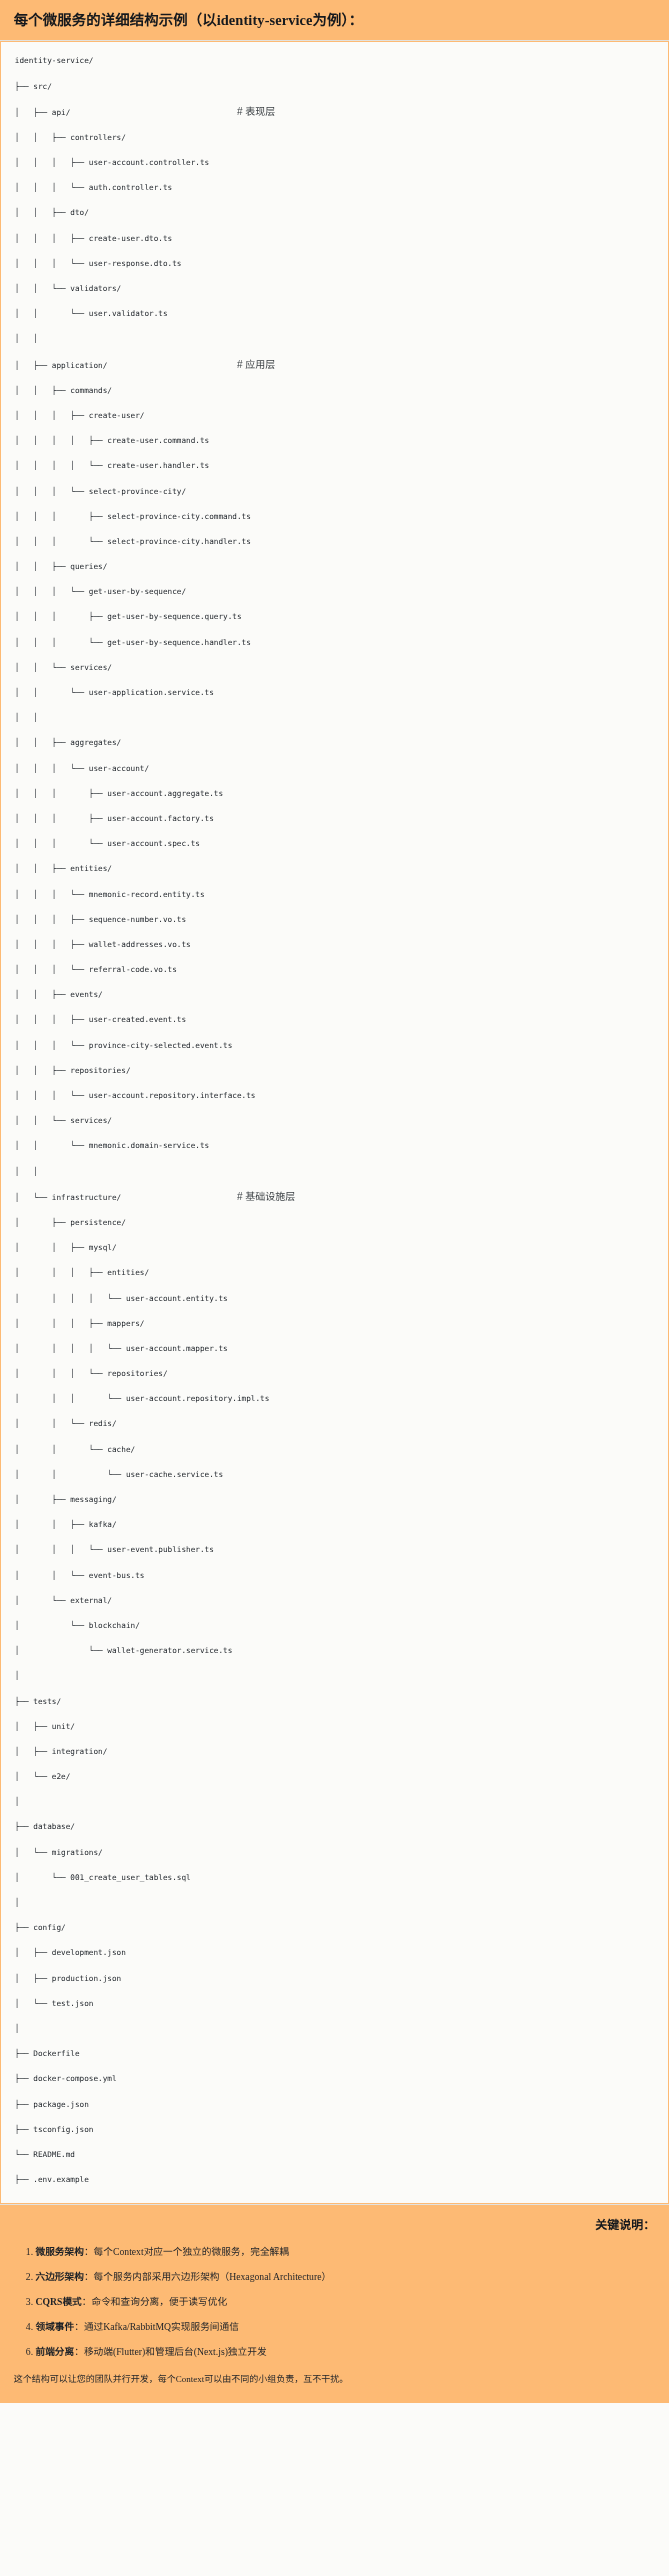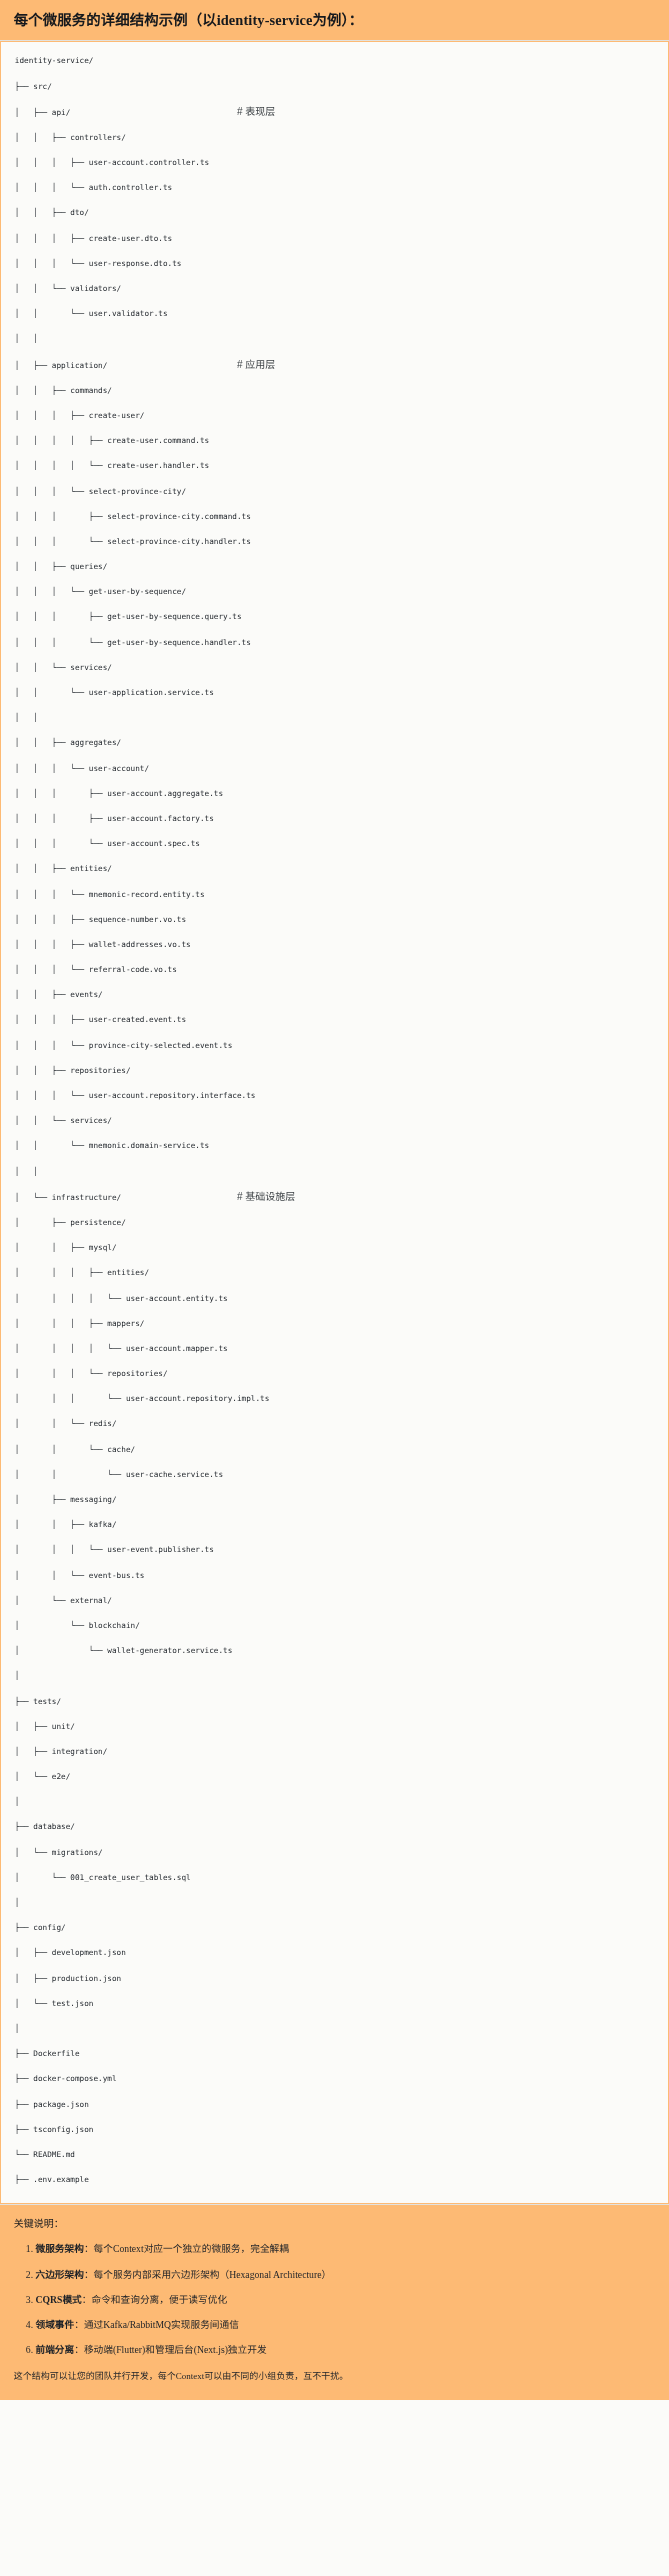--- a/index.html
+++ b/index.html
@@ -58,25 +58,26 @@
     font-size: 10px;
   }
 
   
   .notes {
     border-top: 0.6px solid #e2e2df;
     padding: 12.5px 13.8px 16.3px 13.8px;
   }
   .notes-title {
     font-family: "Liberation Serif", serif;
-    font-weight: normal;
-    font-size: 10px;
+    font-weight: bold;
+    font-size: 12px;
     color: #16191d;
     margin: 0 0 10px 0;
     line-height: 1.4;
+    text-align: right;
   }
   .note-item {
     font-family: "Liberation Serif", serif;
     font-size: 9.7px;
     line-height: 1.55;
     color: #1f2328;
     margin: 0 0 10px 12px;
   }
   .note-item .num {
     font-weight: normal;

